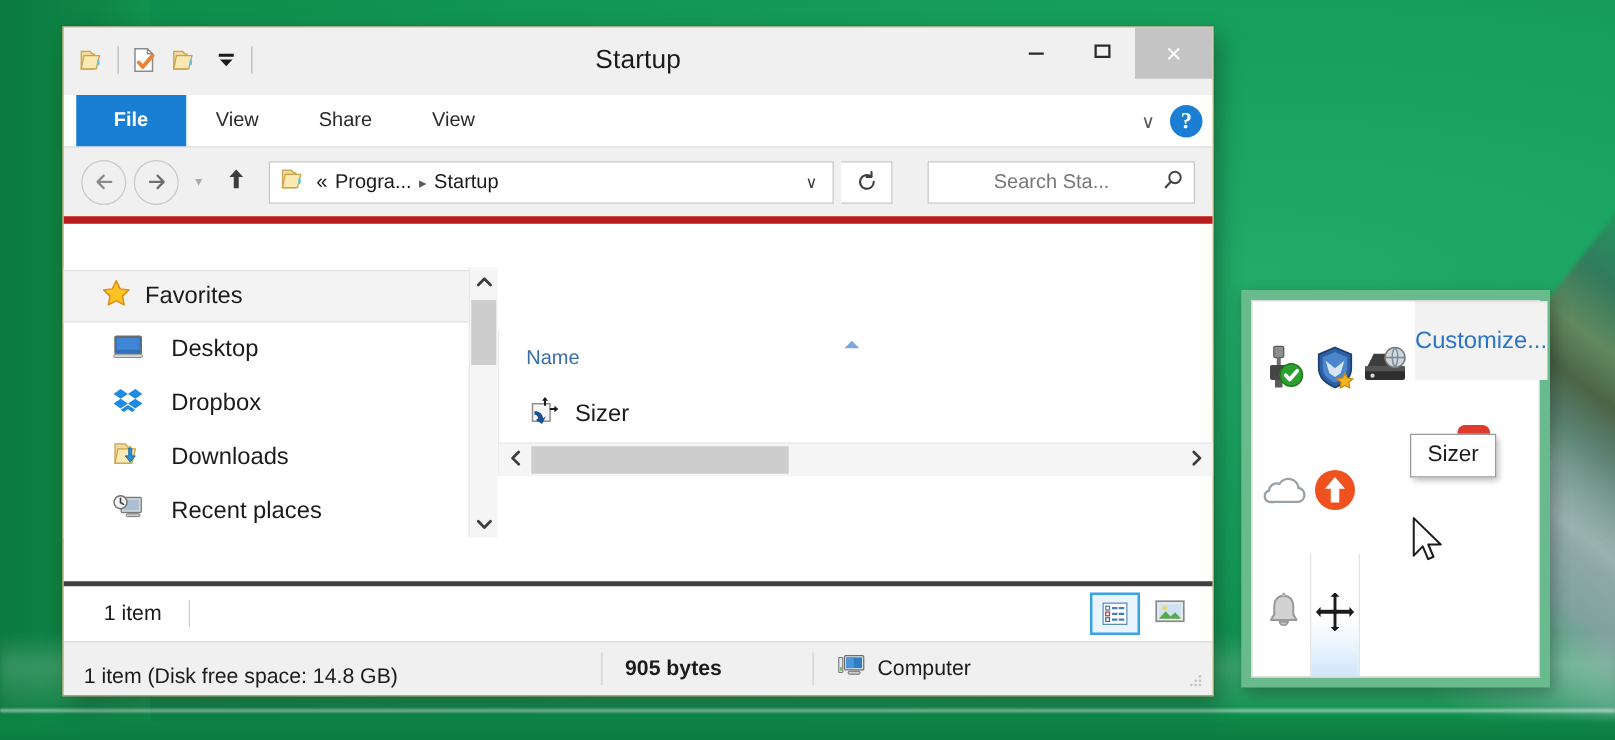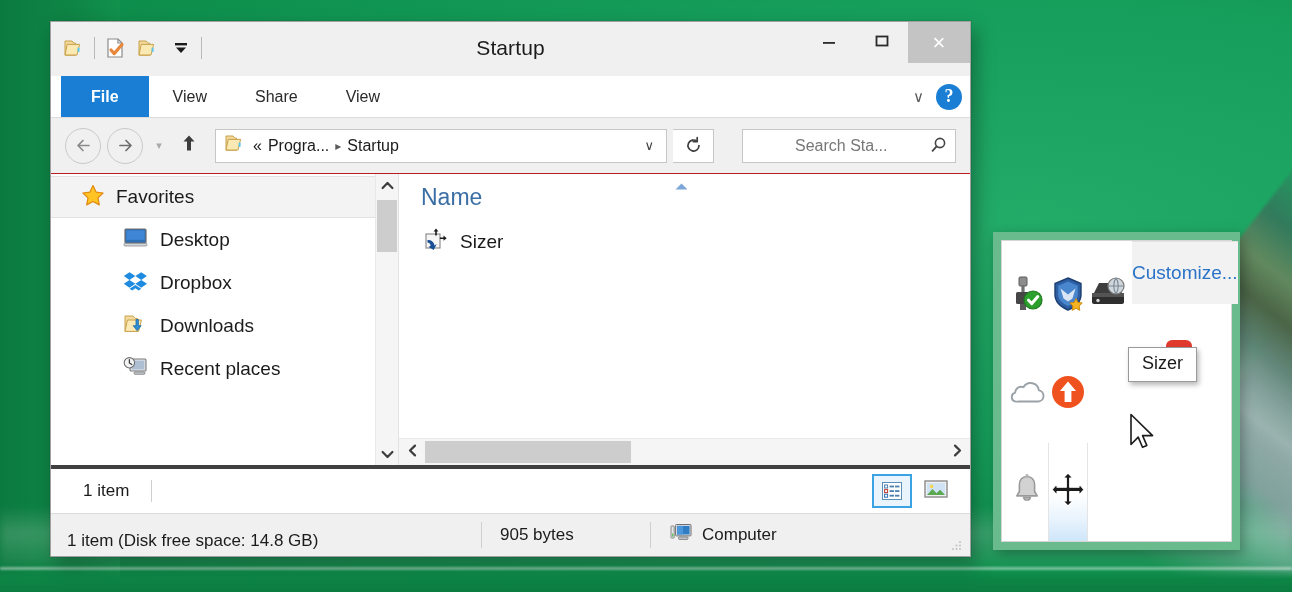--- a/index.html
+++ b/index.html
@@ -89,56 +89,56 @@
   .crumbs .chv{color:#5b5b5b;font-size:12px;}
   .crumbs .dd{color:#3d3d3d;font-size:13px;margin-left:auto;padding:0 8px;}
   .refresh{width:40px;height:32px;border:1px solid #c6c6c6;border-left:none;background:#fff;
     display:flex;align-items:center;justify-content:center;font-size:17px;color:#3d3d3d;}
   .searchbox{width:196px;height:32px;border:1px solid #c6c6c6;background:#fff;margin-left:22px;
     display:flex;align-items:center;padding:0 8px;}
   .searchbox .ph{flex:1;font-size:16px;color:#777;margin-left:44px;}
   .searchbox .mag{font-size:15px;color:#444;transform:scaleX(-1);}
 
   
-  .body{flex:1;display:flex;background:#ffffff;border-top:1px solid #b91c1c;min-height:0;}
+  .body{flex:1;display:flex;background:#ffffff;border-top:6px solid #b91c1c;min-height:0;align-items:center;}
   .navpane{width:347px;background:#ffffff;position:relative;flex:none;}
   .fav{height:40px;margin:2px 0 0 0;background:#f3f3f3;border-top:1px solid #e2e2e2;border-bottom:1px solid #e2e2e2;
     display:flex;align-items:center;padding-left:30px;gap:11px;}
   .fav .lbl{font-size:19px;color:#1b1b1b;}
-  .navitem{height:43px;display:flex;align-items:center;padding-left:72px;gap:12px;}
+  .navitem{height:43px;display:flex;align-items:center;padding-left:39px;gap:22px;}
   .navitem .lbl{font-size:19px;color:#1b1b1b;}
   .vscroll{position:absolute;right:0;top:0;width:22px;bottom:0;background:#f5f5f5;border-left:1px solid #e8e8e8;}
   .vs-arrow{height:22px;display:flex;align-items:center;justify-content:center;color:#505050;font-size:11px;}
   .vs-thumb{position:absolute;left:1px;right:1px;top:26px;height:52px;background:#cdcdcd;}
   .vs-bottom{position:absolute;left:0;right:0;bottom:0;}
 
   .listpane{flex:1;display:flex;flex-direction:column;border-left:1px solid #e2e2e2;min-width:0;}
   .colhead{height:46px;display:flex;align-items:center;padding-left:22px;position:relative;}
-  .colhead .nm{font-size:23px;color:#3a6ea5;}
+  .colhead .nm{font-size:16px;color:#3a6ea5;}
   .sortarrow{position:absolute;left:275px;top:7px;color:#7da7d9;font-size:11px;}
   .filerow{height:44px;display:flex;align-items:center;gap:11px;padding-left:24px;}
   .filerow .nm{font-size:19px;color:#1b1b1b;}
   .listfill{flex:1;}
   .hscroll{height:26px;background:#f5f5f5;border-top:1px solid #e8e8e8;display:flex;align-items:center;position:relative;}
   .hs-arrow{width:26px;text-align:center;color:#505050;font-size:12px;}
   .hs-thumb{position:absolute;left:26px;width:206px;top:2px;bottom:2px;background:#cdcdcd;}
 
   
   .viewstrip{height:44px;background:#ffffff;border-top:4px solid #404040;display:flex;align-items:center;flex:none;}
   .viewstrip .itemcount{font-size:17px;color:#1b1b1b;padding-left:32px;}
   .viewstrip .vsep{width:1px;height:22px;background:#cfcfcf;margin-left:22px;}
   .viewbtns{margin-left:auto;display:flex;gap:6px;padding-right:16px;}
   .vbtn{width:36px;height:30px;display:flex;align-items:center;justify-content:center;}
   .vbtn.sel{border:2px solid #3aa3e3;background:#e9f4fc;}
 
   .statusbar{height:42px;background:#f0f0f0;border-top:1px solid #dcdcdc;display:flex;align-items:center;flex:none;position:relative;}
   .sb-cell{font-size:17px;color:#1b1b1b;display:flex;align-items:center;gap:9px;height:100%;}
   .sb-1{padding-left:16px;width:414px;margin-top:12px;}
   .sb-div{width:1px;height:26px;background:#cfcfcf;}
-  .sb-2{padding-left:18px;width:150px;}
+  .sb-2{padding-left:18px;width:150px;font-weight:bold;}
   .sb-3{padding-left:18px;}
   .grip{position:absolute;right:8px;bottom:6px;width:12px;height:12px;opacity:.45;}
 
   
   #tray{position:absolute;left:993px;top:232px;width:247px;height:318px;
     background:#69bb8e;padding:8px;box-sizing:border-box;
     box-shadow:3px 4px 12px rgba(0,0,0,.30);}
   .tray-inner{background:#ffffff;width:100%;height:100%;border:1px solid #d6d6d6;box-sizing:border-box;
     display:flex;flex-direction:row;}
   .tray-grid{flex:1;display:grid;grid-template-columns:repeat(3,1fr);grid-template-rows:repeat(3,1fr);

